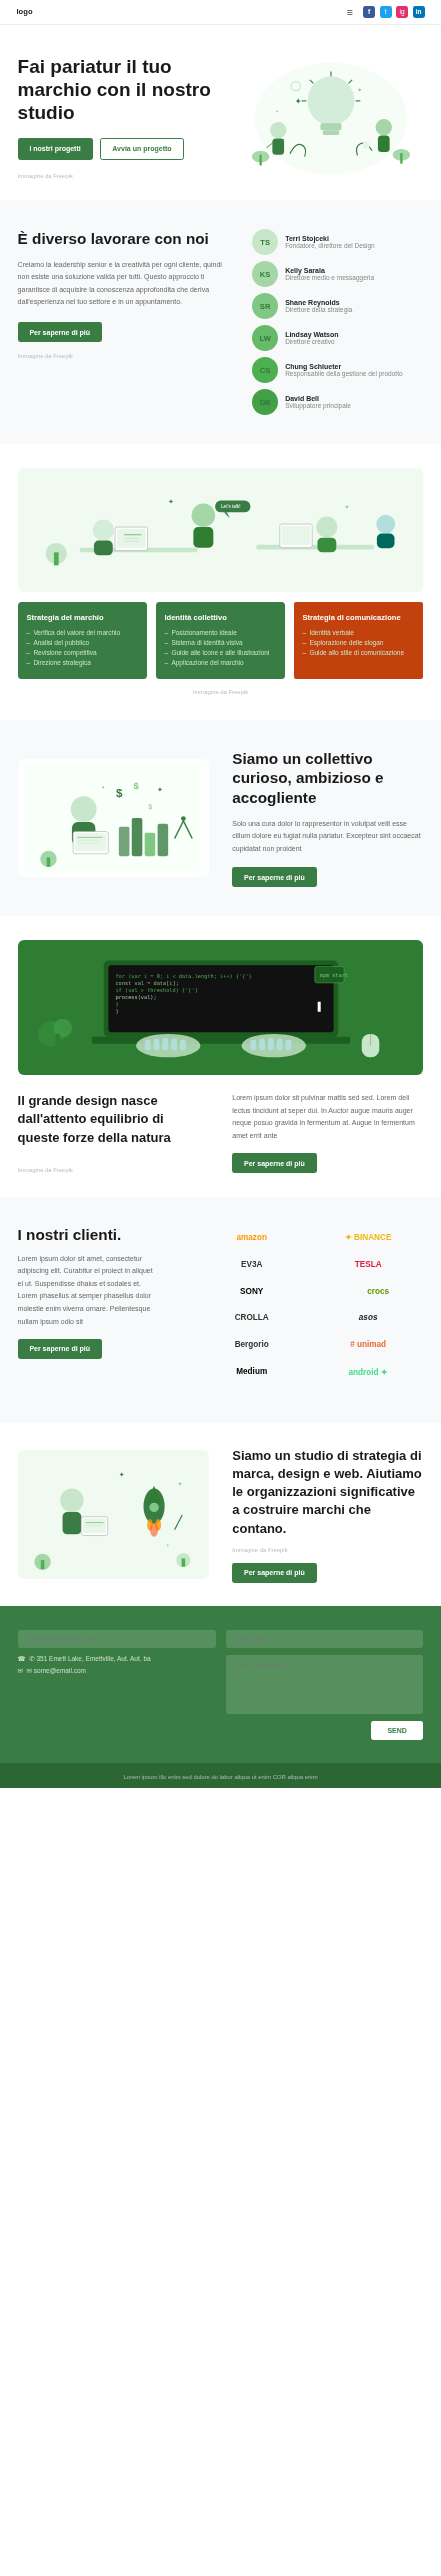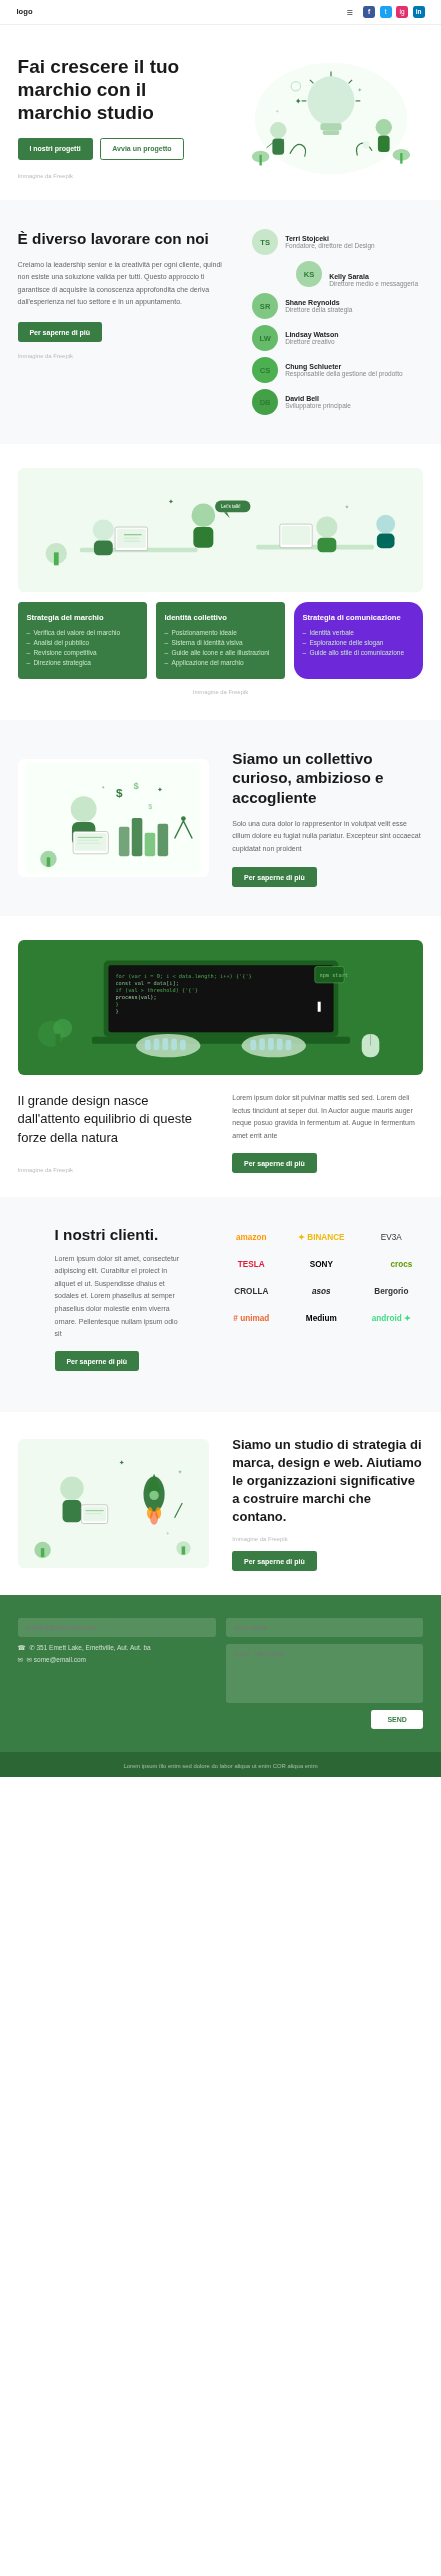--- a/index.html
+++ b/index.html
@@ -14,21 +14,21 @@
     <span style="font-size:10.6px;color:#444;margin-right:5.9px;cursor:pointer;">≡</span>
     <span style="display:inline-block;width:11.8px;height:11.8px;background:#3b5998;border-radius:2.4px;text-align:center;line-height:11.8px;color:#fff;font-size:6.5px;font-weight:700;cursor:pointer;">f</span>
     <span style="display:inline-block;width:11.8px;height:11.8px;background:#1da1f2;border-radius:2.4px;text-align:center;line-height:11.8px;color:#fff;font-size:6.5px;cursor:pointer;">t</span>
     <span style="display:inline-block;width:11.8px;height:11.8px;background:#e1306c;border-radius:2.4px;text-align:center;line-height:11.8px;color:#fff;font-size:6.5px;cursor:pointer;">ig</span>
     <span style="display:inline-block;width:11.8px;height:11.8px;background:#0077b5;border-radius:2.4px;text-align:center;line-height:11.8px;color:#fff;font-size:6.5px;font-weight:700;cursor:pointer;">in</span>
   </div>
 </nav>
 
 <section style="display:flex;align-items:center;padding:29px 17.6px 17.6px 17.6px;background:#fff;gap:17.6px;min-height:165px;">
   <div style="flex:1.1;">
-    <h1 style="font-size:19px;font-weight:800;color:#1a1a1a;line-height:1.2;margin-bottom:13px;">Fai crescere il tuo marchio con il marchio studio</h1>
+    <h1 style="font-size:19px;font-weight:800;color:#1a1a1a;line-height:1.2;margin-bottom:13px;">Fai pariatur il tuo marchio con il nostro studio</h1>
     <div style="display:flex;gap:7px;margin-bottom:9.4px;">
       <button style="background:#3a7d44;color:#fff;border:none;padding:6.5px 11.8px;border-radius:2.4px;font-size:7px;cursor:pointer;font-weight:600;">I nostri progetti</button>
       <button style="background:transparent;color:#3a7d44;border:1.2px solid #3a7d44;padding:6.5px 11.8px;border-radius:2.4px;font-size:7px;cursor:pointer;font-weight:600;">Avvia un progetto</button>
     </div>
     <span style="font-size:5.9px;color:#bbb;">Immagine da Freepik</span>
   </div>
   <div style="flex:1;display:flex;justify-content:center;align-items:center;">
 
     <svg width="176" height="129" viewBox="0 0 300 220">
 
@@ -82,21 +82,21 @@
 
   <div style="display: flex; align-items: center; gap: 7px;">
       <div style="width:26px;height:26px;border-radius:50%;background:#c8e6c9;flex-shrink:0;display:flex;align-items:center;justify-content:center;font-size:7.6px;font-weight:700;color:#2e7d32;">
         TS
       </div>
       <div>
         <div style="font-size:7px;font-weight:700;color:#222;">Terri Stojceki</div>
         <div style="font-size:6.5px;color:#888;">Fondatore, direttore del Design</div>
       </div>
     </div>
-      <div style="display: flex; align-items: flex-end; gap: 7px; margin-left: 44px;">
+      <div style="display: flex; align-items: center; gap: 7px;">
       <div style="width:26px;height:26px;border-radius:50%;background:#a5d6a7;flex-shrink:0;display:flex;align-items:center;justify-content:center;font-size:7.6px;font-weight:700;color:#2e7d32;">
         KS
       </div>
       <div>
         <div style="font-size:7px;font-weight:700;color:#222;">Kelly Sarala</div>
         <div style="font-size:6.5px;color:#888;">Direttore medio e messaggeria</div>
       </div>
     </div>
       <div style="display: flex; align-items: center; gap: 7px;">
       <div style="width:26px;height:26px;border-radius:50%;background:#81c784;flex-shrink:0;display:flex;align-items:center;justify-content:center;font-size:7.6px;font-weight:700;color:#2e7d32;">
@@ -192,21 +192,21 @@
     </div>
       <div style="flex: 1 1 0%; background: rgb(58, 125, 68); color: rgb(255, 255, 255); padding: 10.6px 8.8px; border-radius: 3.5px;">
       <h3 style="font-size:7.6px;font-weight:700;margin-bottom:7px;color:#fff;">Identità collettivo</h3>
       <ul style="padding:0;">
           <li style="font-size:6.5px;color:#c8e6c9;margin-bottom:2.9px;padding-left:7px;position:relative;list-style:none;"><span style="position:absolute;left:0;">–</span>Posizionamento ideale</li>
           <li style="font-size:6.5px;color:#c8e6c9;margin-bottom:2.9px;padding-left:7px;position:relative;list-style:none;"><span style="position:absolute;left:0;">–</span>Sistema di identità visiva</li>
           <li style="font-size:6.5px;color:#c8e6c9;margin-bottom:2.9px;padding-left:7px;position:relative;list-style:none;"><span style="position:absolute;left:0;">–</span>Guide alle icone e alle illustrazioni</li>
           <li style="font-size:6.5px;color:#c8e6c9;margin-bottom:2.9px;padding-left:7px;position:relative;list-style:none;"><span style="position:absolute;left:0;">–</span>Applicazione del marchio</li>
         </ul>
     </div>
-      <div style="flex: 1 1 0%; background: #6d28d9; color: rgb(255, 255, 255); padding: 10.6px 8.8px; border-radius: 14px;">
+      <div style="flex: 1 1 0%; background: #c2410c; color: rgb(255, 255, 255); padding: 10.6px 8.8px; border-radius: 2px;">
       <h3 style="font-size:7.6px;font-weight:700;margin-bottom:7px;color:#fff;">Strategia di comunicazione</h3>
       <ul style="padding:0;">
           <li style="font-size:6.5px;color:#c8e6c9;margin-bottom:2.9px;padding-left:7px;position:relative;list-style:none;"><span style="position:absolute;left:0;">–</span>Identità verbale</li>
           <li style="font-size:6.5px;color:#c8e6c9;margin-bottom:2.9px;padding-left:7px;position:relative;list-style:none;"><span style="position:absolute;left:0;">–</span>Esplorazione delle slogan</li>
           <li style="font-size:6.5px;color:#c8e6c9;margin-bottom:2.9px;padding-left:7px;position:relative;list-style:none;"><span style="position:absolute;left:0;">–</span>Guide allo stile di comunicazione</li>
         </ul>
     </div>
     </div>
   <div style="text-align:center;margin-top:5.9px;">
     <span style="font-size:5.9px;color:#bbb;">Immagine da Freepik</span>
@@ -294,48 +294,48 @@
       <circle cx="70" cy="145" r="16" fill="#43a047" opacity="0.7"></circle>
       <rect x="58" y="155" width="8" height="30" fill="#2e7d32"></rect>
 
       <rect x="500" y="40" width="50" height="28" rx="4" fill="#1b5e20" stroke="#4caf50" stroke-width="1"></rect>
       <text x="508" y="58" font-size="9" fill="#81c784" font-family="monospace">npm start</text>
     </svg>
   </div>
 
   <div style="display:flex;gap:23.5px;align-items:flex-start;">
     <div style="flex:1;">
-      <h2 style="font-size:13px;font-weight:400;color:#1a1a1a;line-height:1.4;margin-bottom:16px;">Il grande design nasce dall'attento equilibrio di queste forze della natura</h2>
+      <h2 style="font-size:13px;font-weight:700;color:#1a1a1a;line-height:1.4;margin-bottom:16px;">Il grande design nasce dall'attento equilibrio di queste forze della natura</h2>
       <span style="font-size:5.9px;color:#bbb;">Immagine da Freepik</span>
     </div>
     <div style="flex:1;">
       <p style="font-size:7px;color:#666;line-height:1.8;margin-bottom:10.6px;">Lorem ipsum dolor sit pulvinar mattis sed sed. Lorem deli lectus tincidunt at seper dui. In Auctor augue mauris auger neque posuo gravida in fermentum at. Augue in fermentum amet errit ante</p>
       <button style="background:#3a7d44;color:#fff;border:none;padding:6.5px 11.8px;border-radius:2.4px;font-size:7px;cursor:pointer;font-weight:600;">Per saperne di più</button>
     </div>
   </div>
 </section>
 
 <section style="background:#f8f9fa;padding:29px 17.6px;">
-  <div style="display:flex;gap:37px;margin-bottom:11.8px;margin-left:37px;">
+  <div style="display:flex;gap:37px;margin-bottom:11.8px;">
     <div style="flex:1;">
       <h2 style="font-size:15.3px;font-weight:800;color:#1a1a1a;margin-bottom:8.2px;">I nostri clienti.</h2>
       <p style="font-size:7px;color:#666;line-height:1.8;margin-bottom:10.6px;">Lorem ipsum dolor sit amet, consectetur adipiscing elit. Curabitur el proiect in aliquet el ut. Suspendisse dhaius et sodales et. Lorem phasellus at semper phasellus dolor molestie enim viverra ornare. Pellentesque nullam ipsum odio sit</p>
       <button style="background:#3a7d44;color:#fff;border:none;padding:6.5px 11.8px;border-radius:2.4px;font-size:7px;cursor:pointer;font-weight:600;">Per saperne di più</button>
     </div>
     <div style="flex:1.6;">
 
-    <div style="display: grid; grid-template-columns: repeat(3, 1fr); gap: 5.9px; text-align: right;">
+    <div style="display: grid; grid-template-columns: repeat(2, 1fr); gap: 5.9px; text-align: right;">
           <div style="display: flex; align-items: center; justify-content: center; padding: 5.9px 2.9px;">
             <span class="amazon" style="font-size: 8.2px; font-weight: 800; color: rgb(255, 153, 0);">amazon</span>
           </div>
           <div style="display: flex; align-items: center; justify-content: center; padding: 5.9px 2.9px;">
             <span class="binance" style="font-size: 8.2px; font-weight: 800; color: rgb(240, 185, 11);">✦ BINANCE</span>
           </div>
           <div style="display: flex; align-items: center; justify-content: center; padding: 5.9px 2.9px;">
-            <span class="eva" style="font-size: 8.2px; font-weight: 400; color: rgb(51, 51, 51);">EV3A</span>
+            <span class="eva" style="font-size: 8.2px; font-weight: 700; color: rgb(51, 51, 51);">EV3A</span>
           </div>
           <div style="display: flex; align-items: center; justify-content: center; padding: 5.9px 2.9px;">
             <span class="tesla" style="font-size: 8.2px; font-weight: 800; color: rgb(227, 25, 55);">TESLA</span>
           </div>
           <div style="display: flex; align-items: center; justify-content: center; padding: 5.9px 2.9px;">
             <span class="sony" style="font-size: 8.2px; font-weight: 800; color: rgb(0, 0, 0);">SONY</span>
           </div>
           <div style="display: flex; align-items: center; justify-content: center; padding: 5.9px 2.9px;">
             <span class="crocs" style="font-size: 8.2px; font-weight: 800; color: rgb(95, 154, 0); padding-left: 20px;">crocs</span>
           </div>

